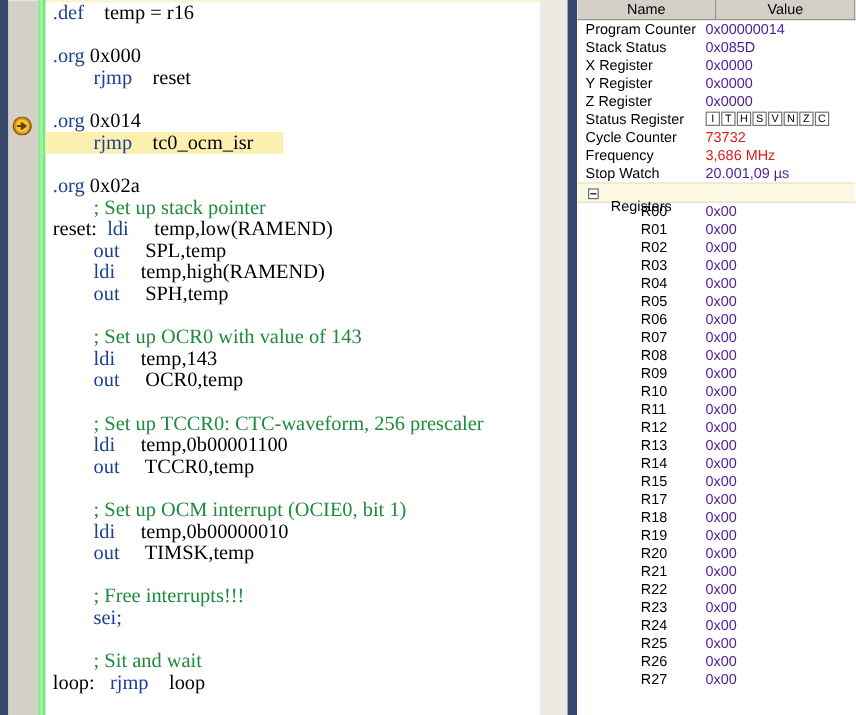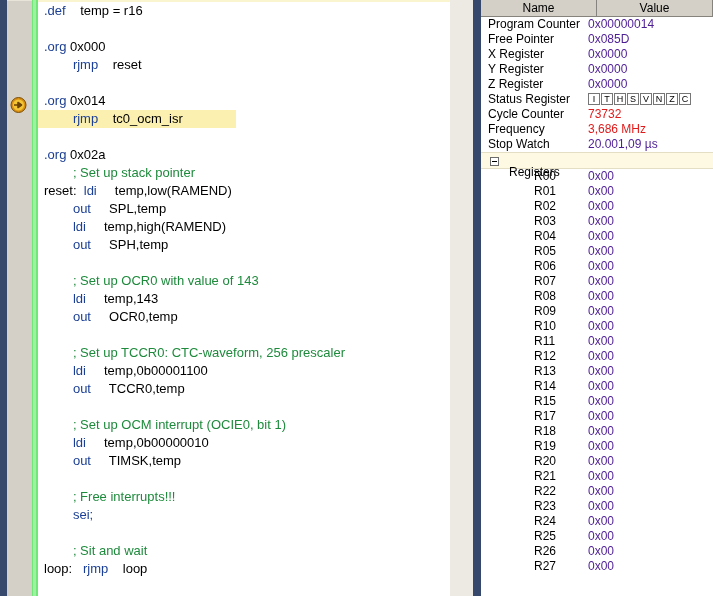--- a/index.html
+++ b/index.html
@@ -53,22 +53,22 @@
     position: absolute;
     left: 32px; top: 0;
     width: 418px; height: 4px;
     background: #fbf5cf;
   }
   #code-area {
     position: absolute;
     left: 38px; top: 2px;
     width: 488px; height: 594px;
     background: #ffffff;
-    font-family: Liberation Sans, sans-serif;
-    font-size: 13px;
+    font-family: Liberation Serif, serif;
+    font-size: 17px;
     line-height: 18px;
     white-space: pre;
     overflow: hidden;
   }
   .code-line {
     height: 18px;
     line-height: 18px;
     padding-left: 6px;
     white-space: pre;
   }
@@ -247,21 +247,21 @@
     <div id="reg-header">
       <div class="hdr-cell" id="hdr-name">Name</div>
       <div class="hdr-cell" id="hdr-value">Value</div>
     </div>
     <div id="reg-body">
         <div class="reg-row">
           <span class="rn">Program Counter</span>
           <span class="rv">0x00000014</span>
         </div>
         <div class="reg-row">
-          <span class="rn">Free Pointer</span>
+          <span class="rn">Stack Status</span>
           <span class="rv">0x085D</span>
         </div>
         <div class="reg-row">
           <span class="rn">X Register</span>
           <span class="rv">0x0000</span>
         </div>
         <div class="reg-row">
           <span class="rn">Y Register</span>
           <span class="rv">0x0000</span>
         </div>

